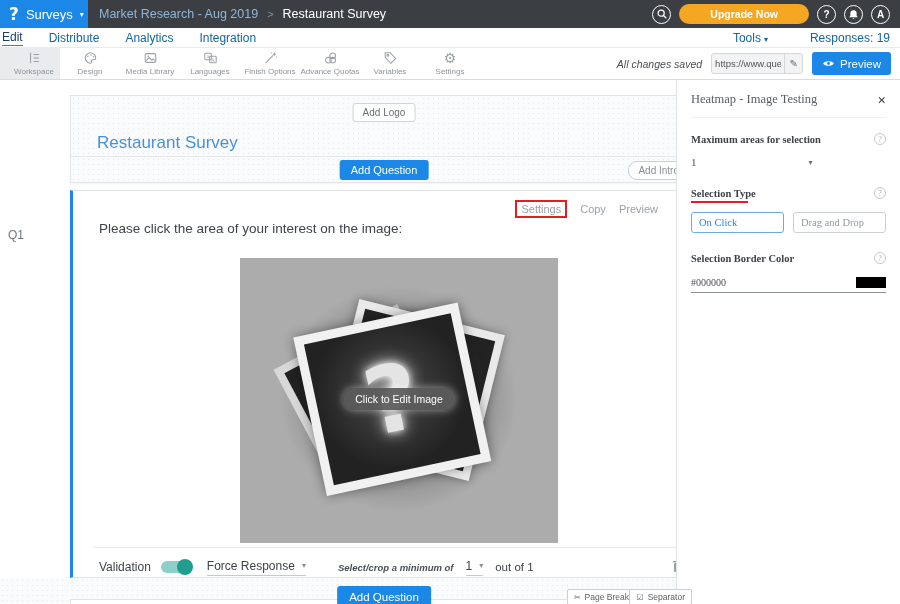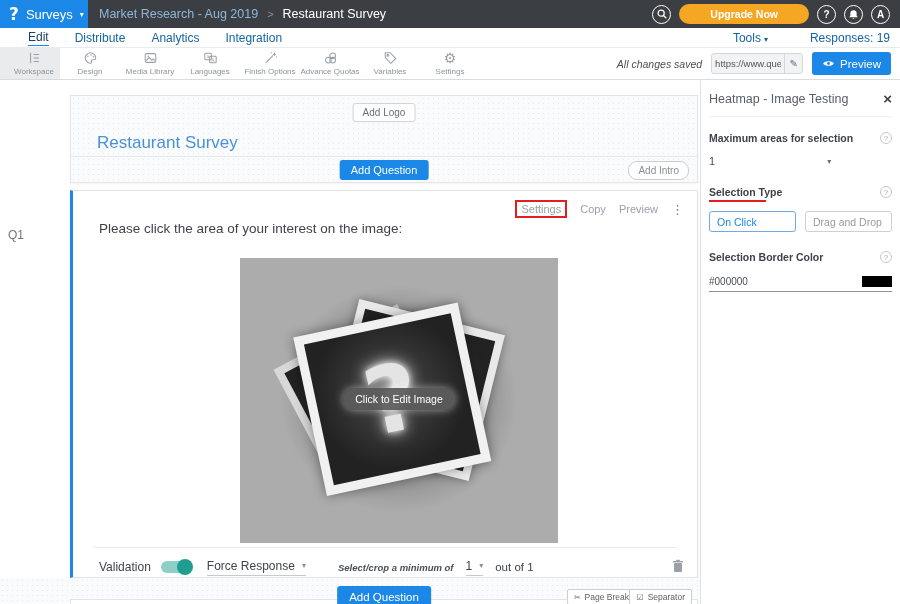--- a/index.html
+++ b/index.html
@@ -15,21 +15,21 @@
   .crumb-a { color:#8fb6d9; font-size:12.5px; }
   .crumb-sep { color:#8a9096; font-size:11px; }
   .crumb-b { color:#fff; font-size:12.5px; }
   .top-right { margin-left:auto; display:flex; align-items:center; gap:8px; padding-right:10px; }
   .circle-btn { width:19px; height:19px; border:1.5px solid #fff; border-radius:50%; display:flex; align-items:center; justify-content:center; color:#fff; font-size:10px; font-weight:bold; }
   .upgrade { background:#f5a623; color:#fff; font-size:10.5px; font-weight:bold; padding:4px 31px; border-radius:11px; }
 
   
   .nav { position:absolute; top:28px; left:0; width:900px; height:20px; background:#fff; border-bottom:1px solid #e8eaec; display:flex; align-items:center; font-size:12px; z-index:29; }
   .nav-item { color:#1464a0; margin-left:26px; }
-  .nav-item:first-child { margin-left:28px;text-align:center; }
+  .nav-item:first-child { margin-left:2px;text-align:center; }
   .nav-item.active { color:#1d3d63; border-bottom:1px solid #1b87e6; padding-bottom:1px; }
   .nav-right { margin-left:auto; display:flex; align-items:flex-start; gap:42px; padding-right:10px; color:#1464a0; }
   .nav-right .caret { font-size:8px; margin-left:3px; }
 
   
   .toolbar { position:absolute; top:48px; left:0; width:900px; height:32px; background:#fff; border-bottom:1px solid #d9dcdf; display:flex; align-items:stretch; z-index:28; }
   .tb-item { width:60px; display:flex; flex-direction:column; align-items:center; justify-content:center; gap:2px; color:#8d949c; }
   .tb-item.active { background:#e9ebed;padding-left:8px; }
   .tb-label { font-size:8px; white-space:nowrap; }
   .ic { stroke:#9aa0a6; fill:none; stroke-width:1.2; }
@@ -85,21 +85,21 @@
 
   .foot-strip { position:absolute; left:0; top:498px; width:700px; height:26px; }
   .next-card { position:absolute; left:70px; top:519px; width:628px; height:5px; background:#fff; border:1px solid #e2e4e7; border-bottom:none; }
   .add-q-bottom { position:absolute; left:384px; top:506px; transform:translateX(-50%); font-size:11.5px; padding:5px 12px; z-index:3; }
   .mini-btn { position:absolute; top:509px; background:#fff; border:1px solid #cdd0d3; border-radius:2px; font-size:8.5px; color:#5a6066; padding:2px 6px; display:flex; align-items:center; gap:4px; z-index:2; }
   .mini-icon { font-size:8px; color:#6a7076; font-family:"DejaVu Sans", sans-serif; }
   .pb-btn { right:64px; }
   .sep-btn { right:8px; }
 
   
-  .sidebar { position:absolute; top:80px; right:0; width:200px; height:524px; background:#fff; border-left:1px solid #e0e3e6; padding:0 8px; }
+  .sidebar { position:absolute; top:80px; right:0; width:224px; height:524px; background:#fff; border-left:1px solid #e0e3e6; padding:0 14px;font-family:Liberation Serif, serif; }
   .sb-title-row { margin-top:12px; display:flex; align-items:center; justify-content:space-between; }
   .sb-title { font-size:12.5px; color:#565e68; }
   .sb-close { font-size:15px; font-weight:bold; color:#3c4046; line-height:12px; }
   .sb-div { margin-top:10px; border-top:1px solid #edf0f2; }
   .sb-label-row { margin-top:15px; display:flex; align-items:center; justify-content:space-between; }
   .sb-label { font-size:10.5px; font-weight:bold; color:#3e434a; position:relative; }
   .red-underline::after { content:""; position:absolute; left:0; bottom:-4px; width:57px; height:2px; background:#e02020; }
   .help { width:12px; height:12px; border:1px solid #c3c9ce; border-radius:50%; display:flex; align-items:center; justify-content:center; font-size:8px; color:#a6adb3; flex:none; }
   .sb-value-row { margin-top:11px; display:flex; align-items:center; font-size:11px; color:#4a4f55; }
   .sb-value-row .caret { font-size:8px; color:#6a7076; margin-left:112px; }

